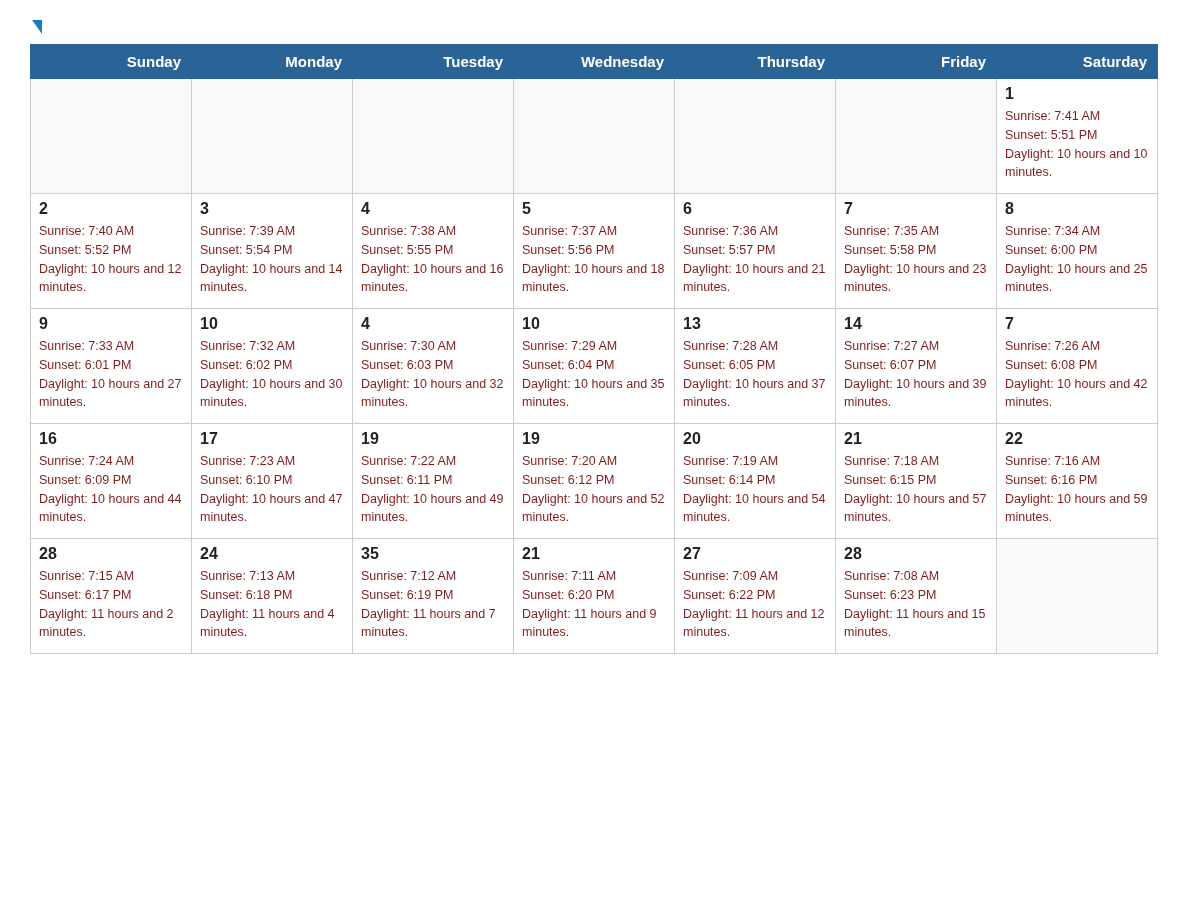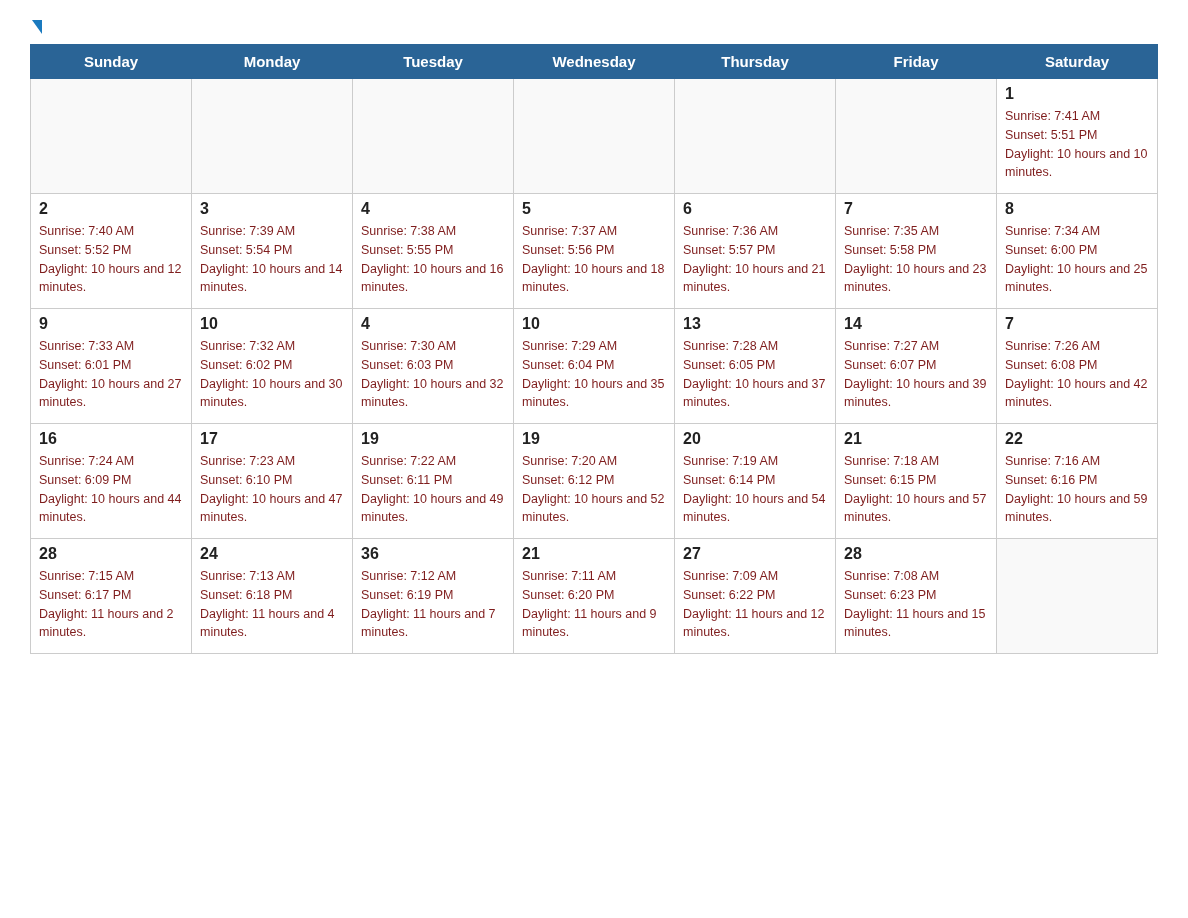--- a/index.html
+++ b/index.html
@@ -65,21 +65,21 @@
       width: 100%;
       border-collapse: collapse;
       margin-top: 10px;
     }
     .calendar th {
       background-color: #2a6496;
       color: #fff;
       font-size: 15px;
       font-weight: bold;
       padding: 8px 10px;
-      text-align: center;
+      text-align: right;
       border: 1px solid #2a6496;
     }
     .calendar td {
       vertical-align: top;
       border: 1px solid #ccc;
       padding: 6px 8px;
       width: calc(100% / 7);
       min-height: 110px;
       font-size: 13px;
       color: #333;
@@ -238,21 +238,21 @@
       <tr class="week-row">
         <td>
           <span class="day-number">28</span>
           <div class="day-info">Sunrise: 7:15 AM<br>Sunset: 6:17 PM<br>Daylight: 11 hours and 2 minutes.</div>
         </td>
         <td>
           <span class="day-number">24</span>
           <div class="day-info">Sunrise: 7:13 AM<br>Sunset: 6:18 PM<br>Daylight: 11 hours and 4 minutes.</div>
         </td>
         <td>
-          <span class="day-number">36</span>
+          <span class="day-number">35</span>
           <div class="day-info">Sunrise: 7:12 AM<br>Sunset: 6:19 PM<br>Daylight: 11 hours and 7 minutes.</div>
         </td>
         <td>
           <span class="day-number">21</span>
           <div class="day-info">Sunrise: 7:11 AM<br>Sunset: 6:20 PM<br>Daylight: 11 hours and 9 minutes.</div>
         </td>
         <td>
           <span class="day-number">27</span>
           <div class="day-info">Sunrise: 7:09 AM<br>Sunset: 6:22 PM<br>Daylight: 11 hours and 12 minutes.</div>
         </td>

